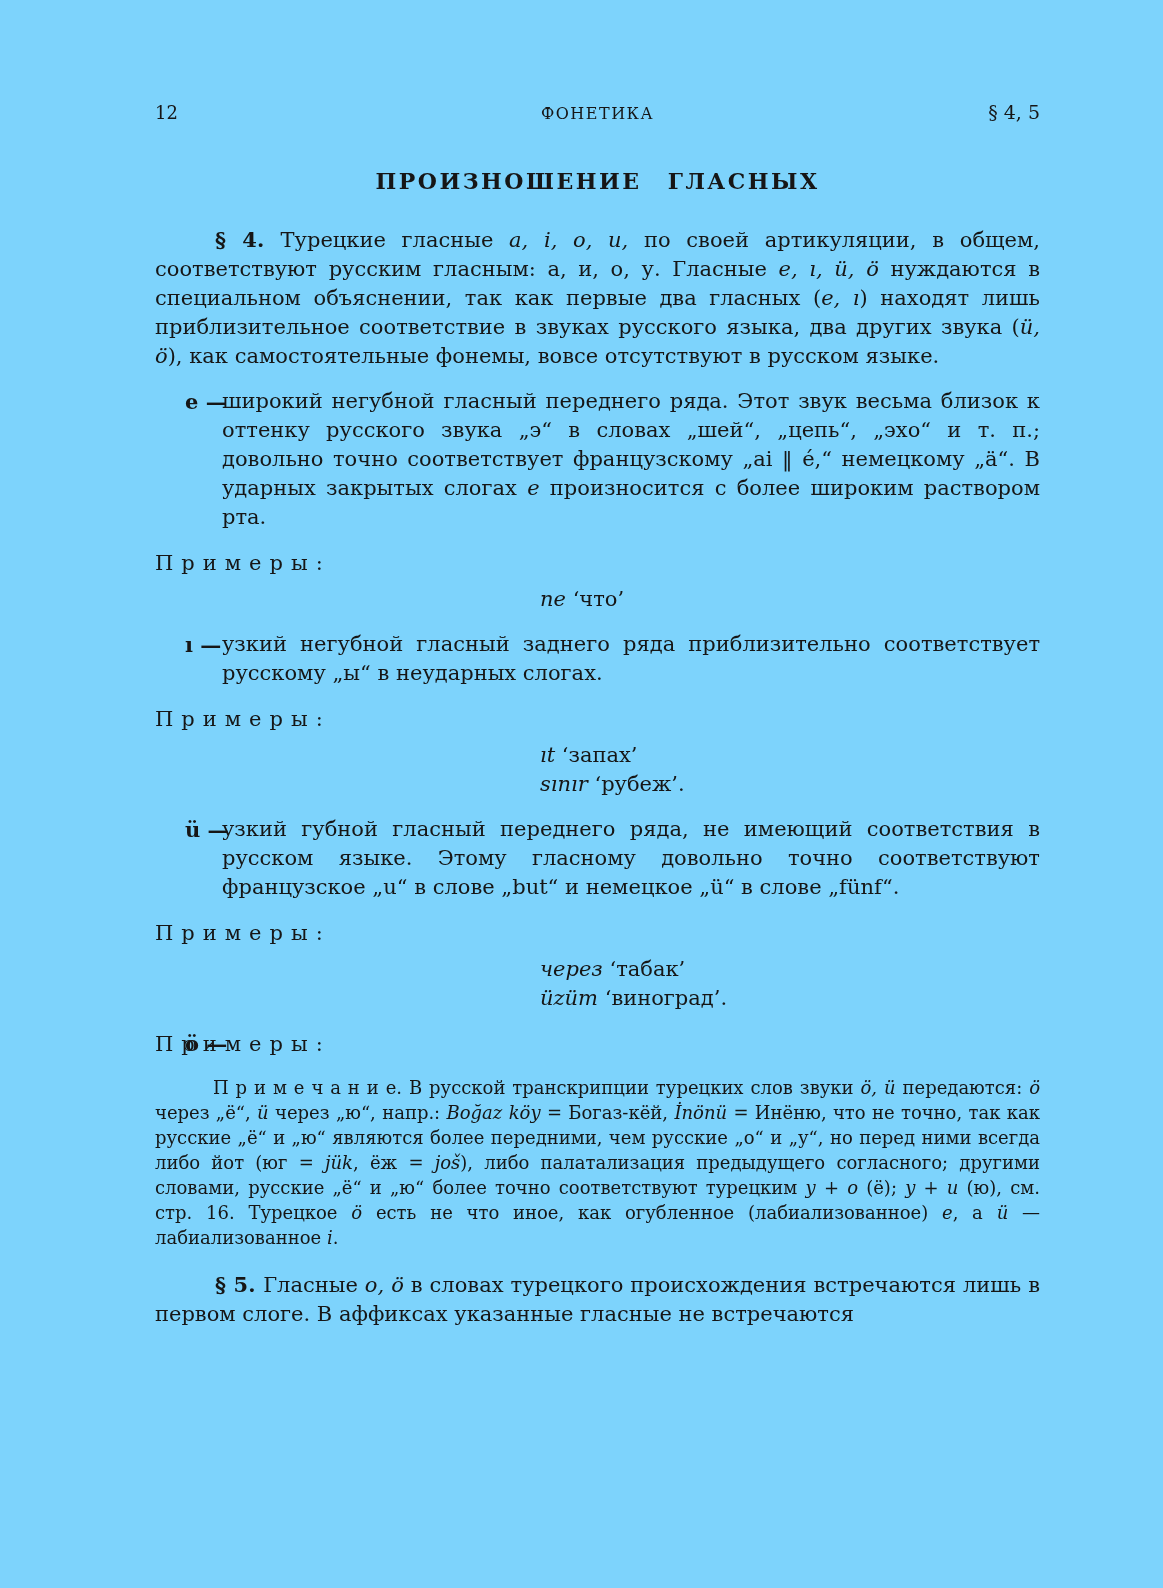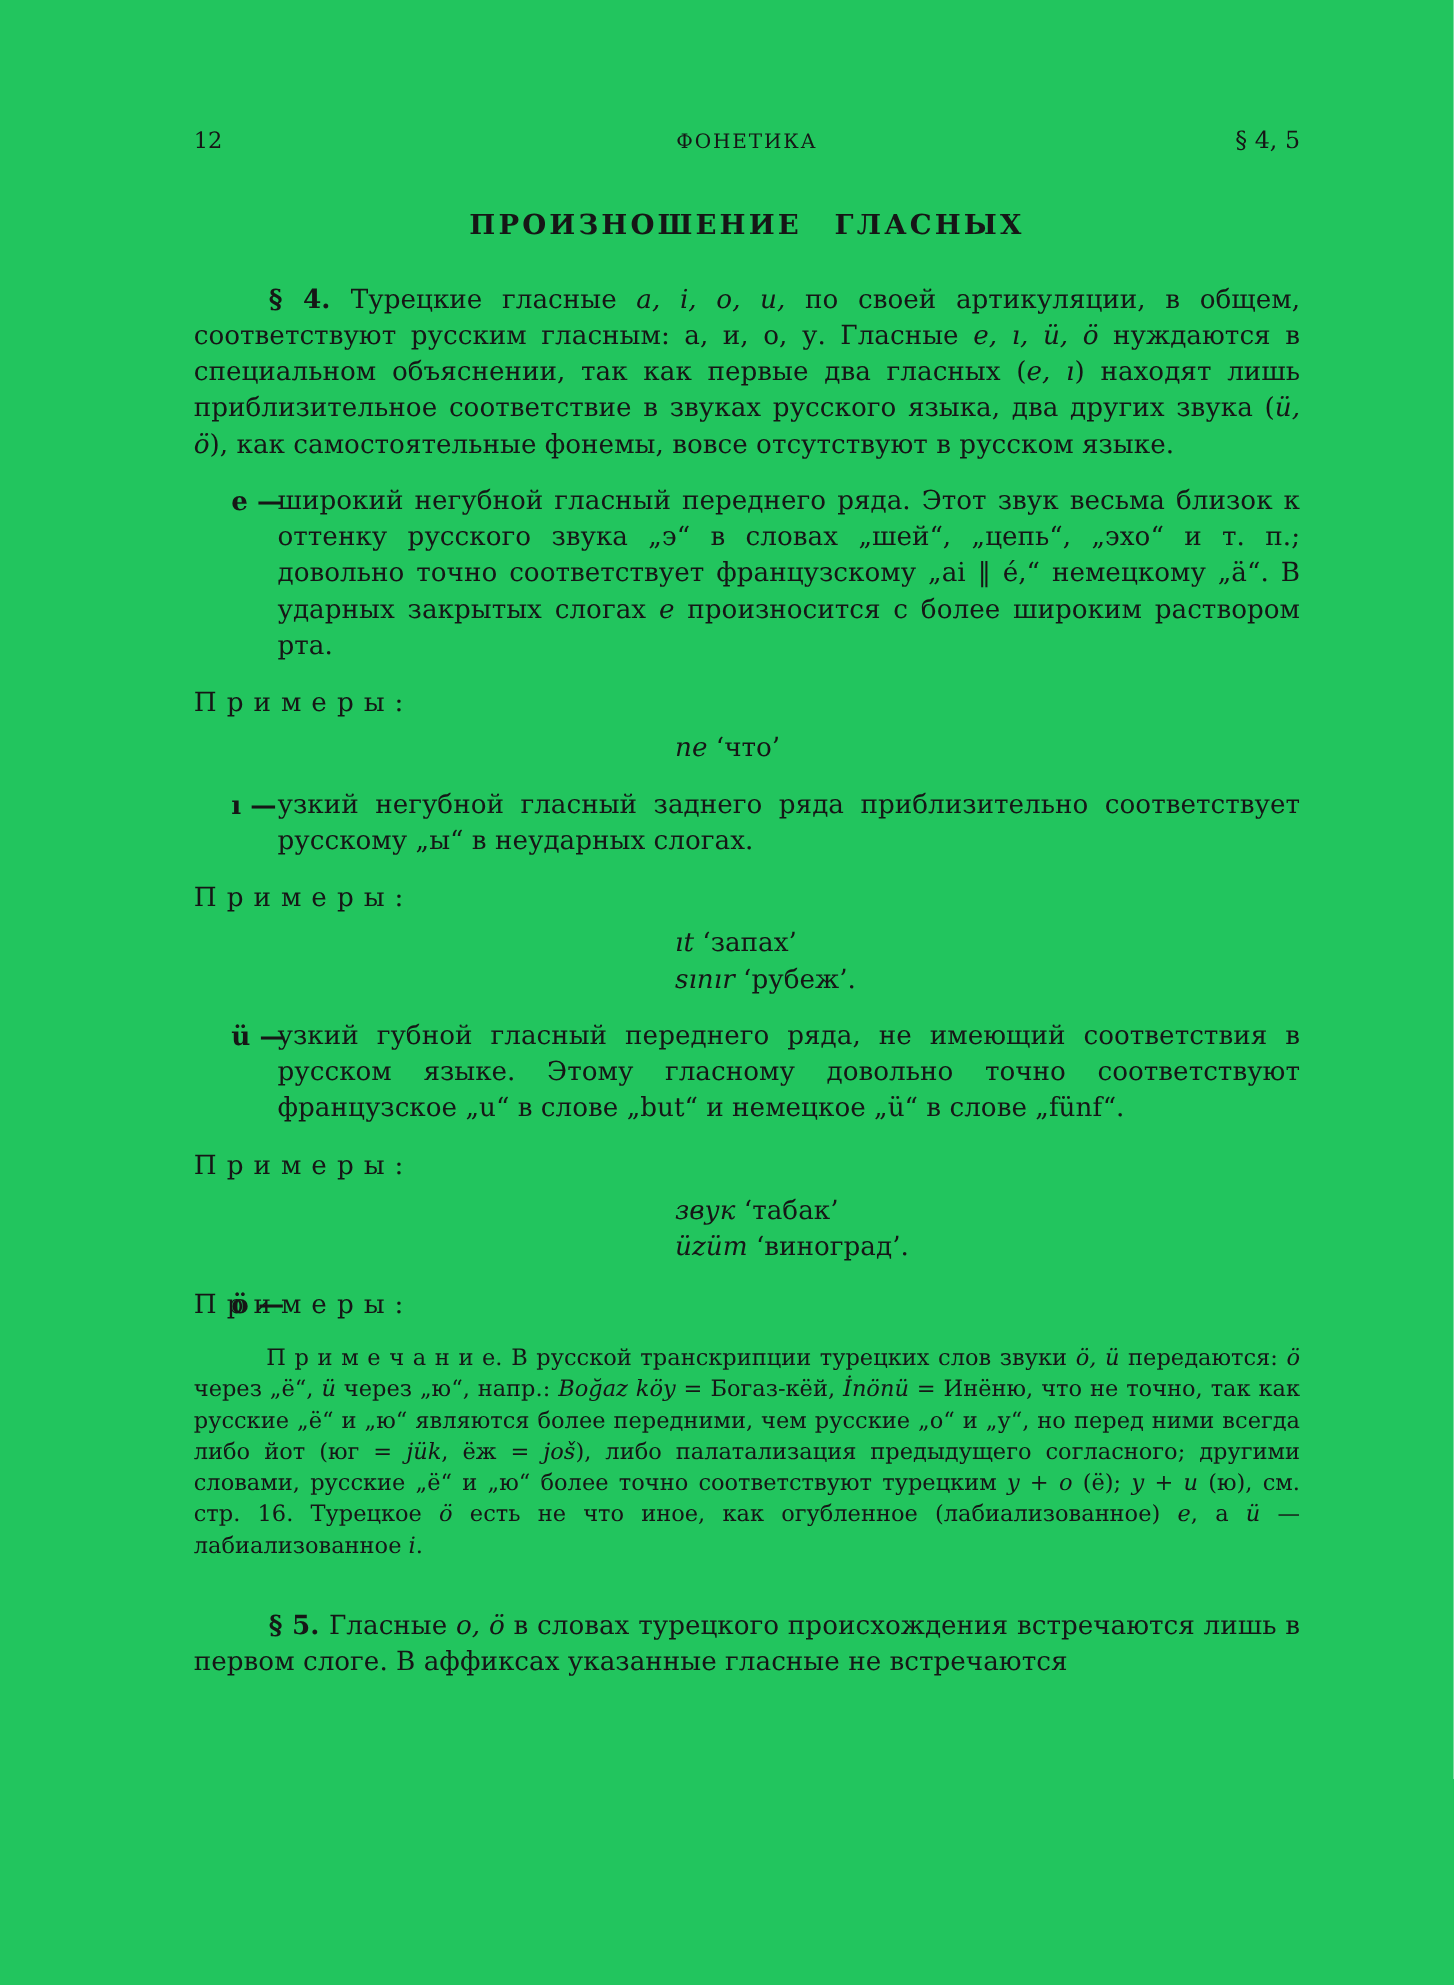--- a/index.html
+++ b/index.html
@@ -5,21 +5,21 @@
   html, body {
     margin: 0;
     padding: 0;
     background: #ffffff;
   }
   .page {
     position: relative;
     width: 1163px;
     height: 1588px;
     box-sizing: border-box;
-    background: #22c55e;
+    background: #7dd3fc;
     color: #161616;
     font-family: "DejaVu Serif", "Liberation Serif", serif;
     font-size: 21px;
     line-height: 29px;
     padding: 102px 123px 0 155px;
     overflow: hidden;
   }
   .page-header {
     display: flex;
     align-items: baseline;
@@ -36,21 +36,21 @@
     font-weight: bold;
     letter-spacing: 2.5px;
     word-spacing: 16px;
     line-height: 26px;
   }
   .body {
     margin: 0;
     text-align: justify;
   }
   .s4 { margin-top: 31px; }
-  .s5 { margin-top: 36px; }
+  .s5 { margin-top: 20px; }
   .indent { text-indent: 60px; }
   .def {
     position: relative;
     margin: 16px 0 0 0;
     padding-left: 67px;
     text-align: justify;
   }
   .def .marker {
     position: absolute;
     left: 30px;
@@ -110,21 +110,21 @@
     <div class="exline"><span class="it">ıt</span><span> ‘запах’</span></div>
     <div class="exline"><span class="it">sınır</span><span> ‘рубеж’.</span></div>
   </div>
 
   <div class="def">
     <span class="marker">ü —</span>
     <span class="defbody"><span>узкий губной гласный переднего ряда, не имеющий соответствия в русском языке. Этому гласному довольно точно соответствуют французское „u“ в слове „but“ и немецкое „ü“ в слове „fünf“.</span></span>
   </div>
   <p class="exlabel">Примеры:</p>
   <div class="examples">
-    <div class="exline"><span class="it">звук</span><span> ‘табак’</span></div>
+    <div class="exline"><span class="it">через</span><span> ‘табак’</span></div>
     <div class="exline"><span class="it">üzüm</span><span> ‘виноград’.</span></div>
   </div>
 
   <div class="def">
     <span class="marker">ö —</span>
   </div>
   <p class="exlabel">Примеры:</p>
 
   <p class="note"><span>П р и м е ч а н и е.  В русской транскрипции турецких слов  звуки </span><span class="it">ö, ü</span><span> передаются: </span><span class="it">ö</span><span> через „ё“, </span><span class="it">ü</span><span> через „ю“, напр.: </span><span class="it">Boğaz köy</span><span> = Богаз-кёй, </span><span class="it">İnönü</span><span> = Инёню, что не точно, так как русские „ё“ и „ю“ являются более передними, чем русские „о“ и „у“, но перед ними всегда либо йот (юг = </span><span class="it">jük</span><span>, ёж = </span><span class="it">još</span><span>), либо палатализация предыдущего согласного; другими словами, русские „ё“ и „ю“ более точно соответствуют турецким </span><span class="it">y</span><span> + </span><span class="it">o</span><span> (ё); </span><span class="it">y</span><span> + </span><span class="it">u</span><span> (ю), см. стр. 16. Турецкое </span><span class="it">ö</span><span> есть не что иное, как огубленное (лабиализованное) </span><span class="it">e</span><span>, а </span><span class="it">ü</span><span> — лабиализованное </span><span class="it">i</span><span>.</span></p>
 

